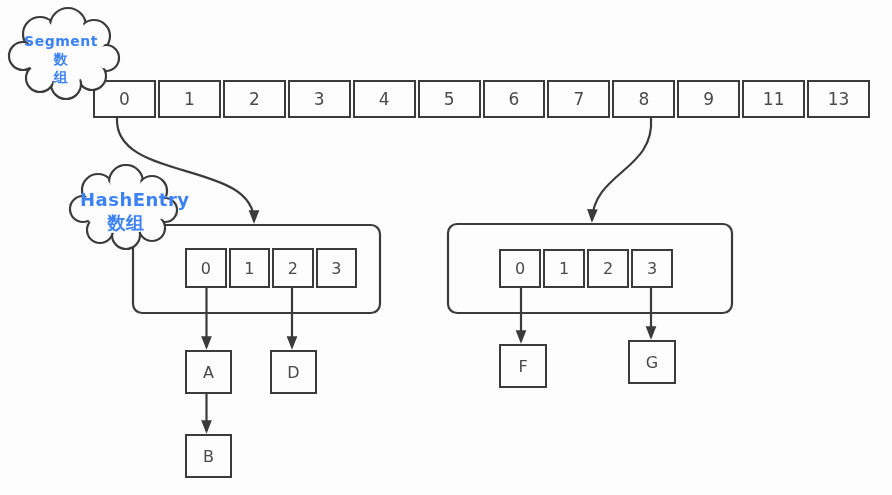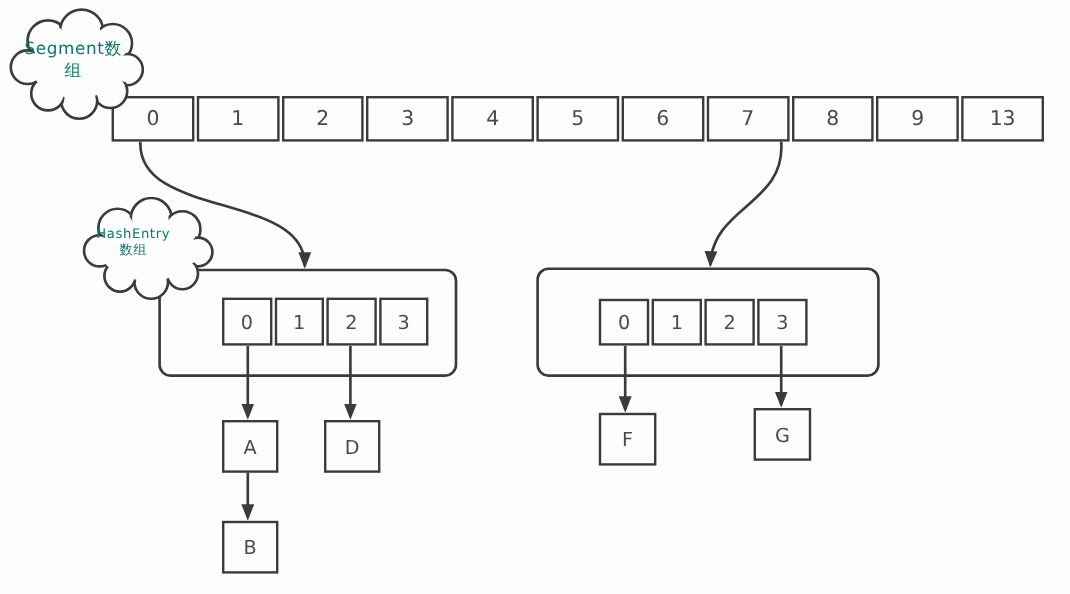--- a/index.html
+++ b/index.html
@@ -8,21 +8,21 @@
     width:892px;height:495px;
     background:#fdfdfd;
     font-family:"DejaVu Sans", sans-serif;
     color:#3b3b3b;
     overflow:hidden;
   }
   #base-svg{position:absolute;left:0;top:0;z-index:0;}
   .cloud-svg{position:absolute;z-index:2;}
   .cloud-label{
     position:absolute;z-index:3;text-align:center;
-    font-size:14px;line-height:1.3;color:#0f766e;letter-spacing:0.5px;
+    font-size:14px;line-height:1.3;color:#3b82f6;letter-spacing:0.5px;font-weight:bold;
   }
   .cell-row{position:absolute;display:flex;gap:2px;z-index:1;}
   .cell{
     flex:1;border:2px solid #3b3b3b;background:#fdfdfd;
     display:flex;align-items:center;justify-content:center;
     font-size:17px;color:#4a4a4a;
   }
   #segment-array{left:93px;top:80px;width:777px;height:38px;}
   #left-bucket-array{left:185px;top:248px;width:172px;height:40px;}
   #right-bucket-array{left:499px;top:249px;width:174px;height:39px;}
@@ -68,20 +68,21 @@
     <div class="cell">0</div>
     <div class="cell">1</div>
     <div class="cell">2</div>
     <div class="cell">3</div>
     <div class="cell">4</div>
     <div class="cell">5</div>
     <div class="cell">6</div>
     <div class="cell">7</div>
     <div class="cell">8</div>
     <div class="cell">9</div>
+    <div class="cell">11</div>
     <div class="cell">13</div>
   </div>
 
   <div id="left-bucket-array" class="cell-row bucket">
     <div class="cell">0</div>
     <div class="cell">1</div>
     <div class="cell">2</div>
     <div class="cell">3</div>
   </div>
 
@@ -142,18 +143,18 @@
         <circle cx="62" cy="18" r="14.5"></circle>
       <circle cx="88" cy="27" r="12.5"></circle>
         <circle cx="101" cy="46" r="9.5"></circle>
       <circle cx="88" cy="64" r="10.5"></circle>
         <circle cx="62" cy="71" r="11.5"></circle>
       <circle cx="36" cy="66" r="10.5"></circle>
         <circle cx="19" cy="45" r="10.5"></circle>
       <ellipse cx="60" cy="45" rx="40" ry="25"></ellipse>
     </g>
   </svg>
-  <div class="cloud-label" style="left:65px;top:188px;width:92px;font-size:11px;">
+  <div class="cloud-label" style="left:80px;top:188px;width:92px;font-size:18px;">
     <div>HashEntry</div>
     <div>数组</div>
   </div>
 
 </div>
 
 </body></html>

